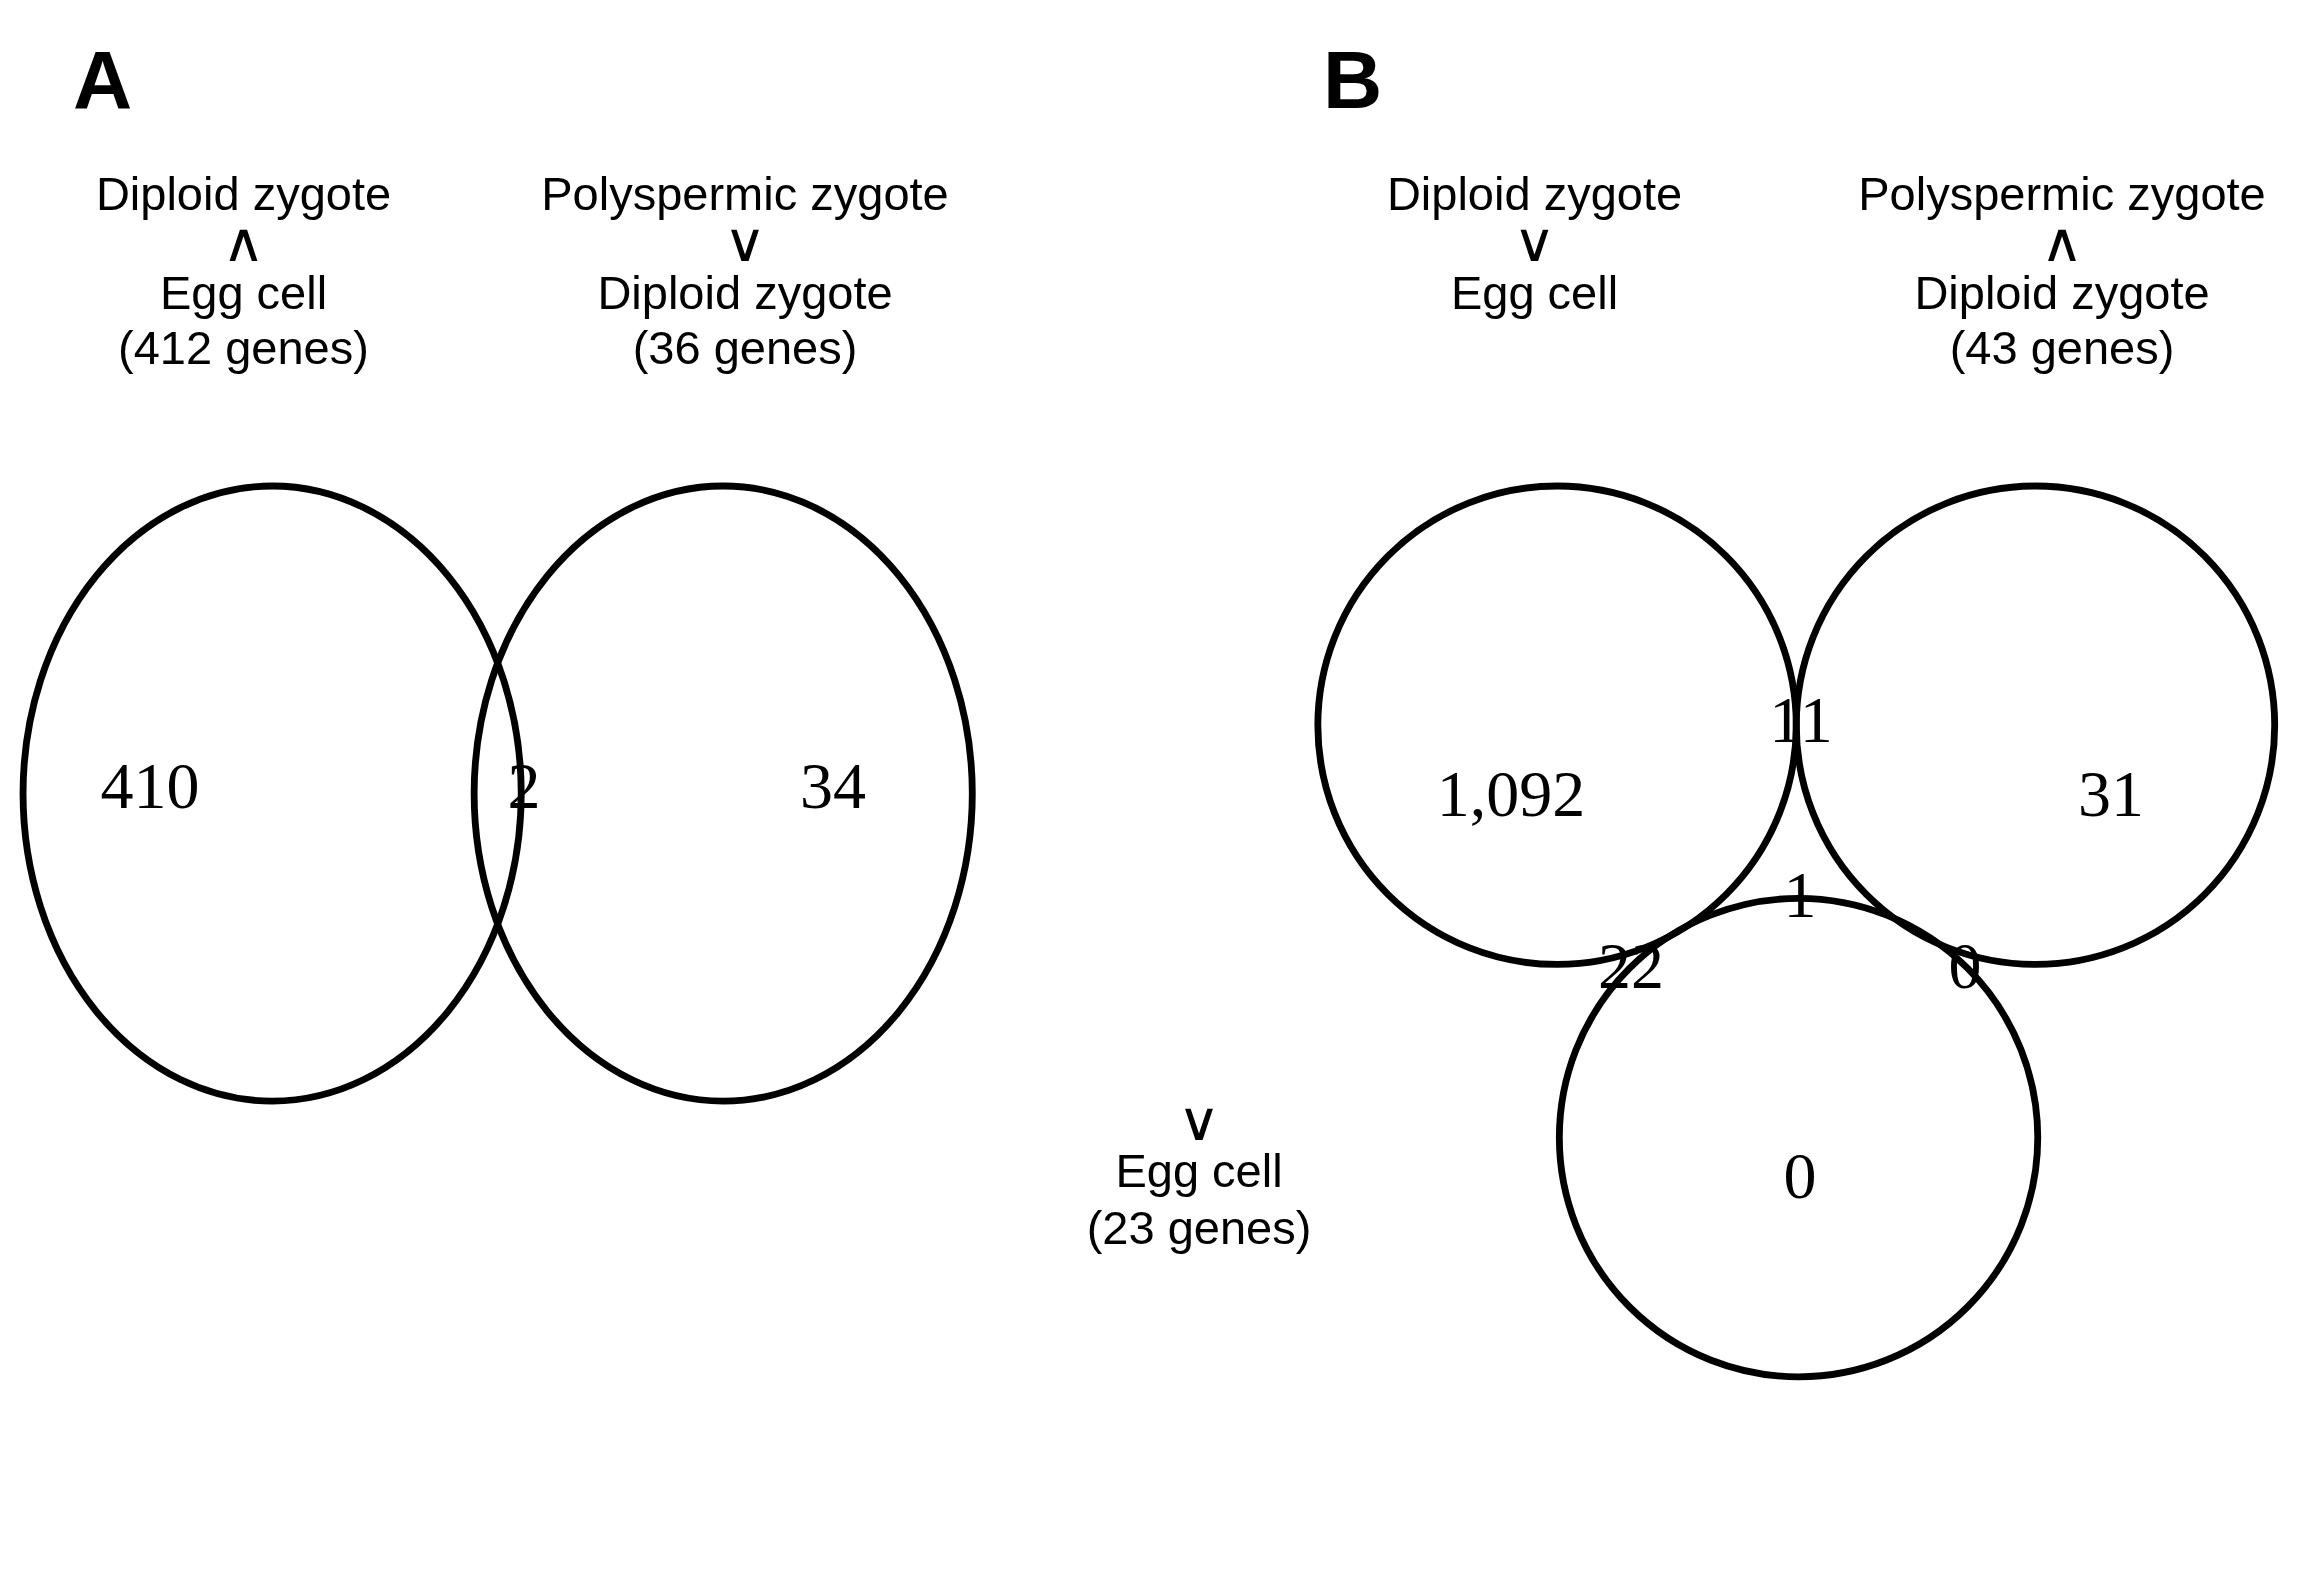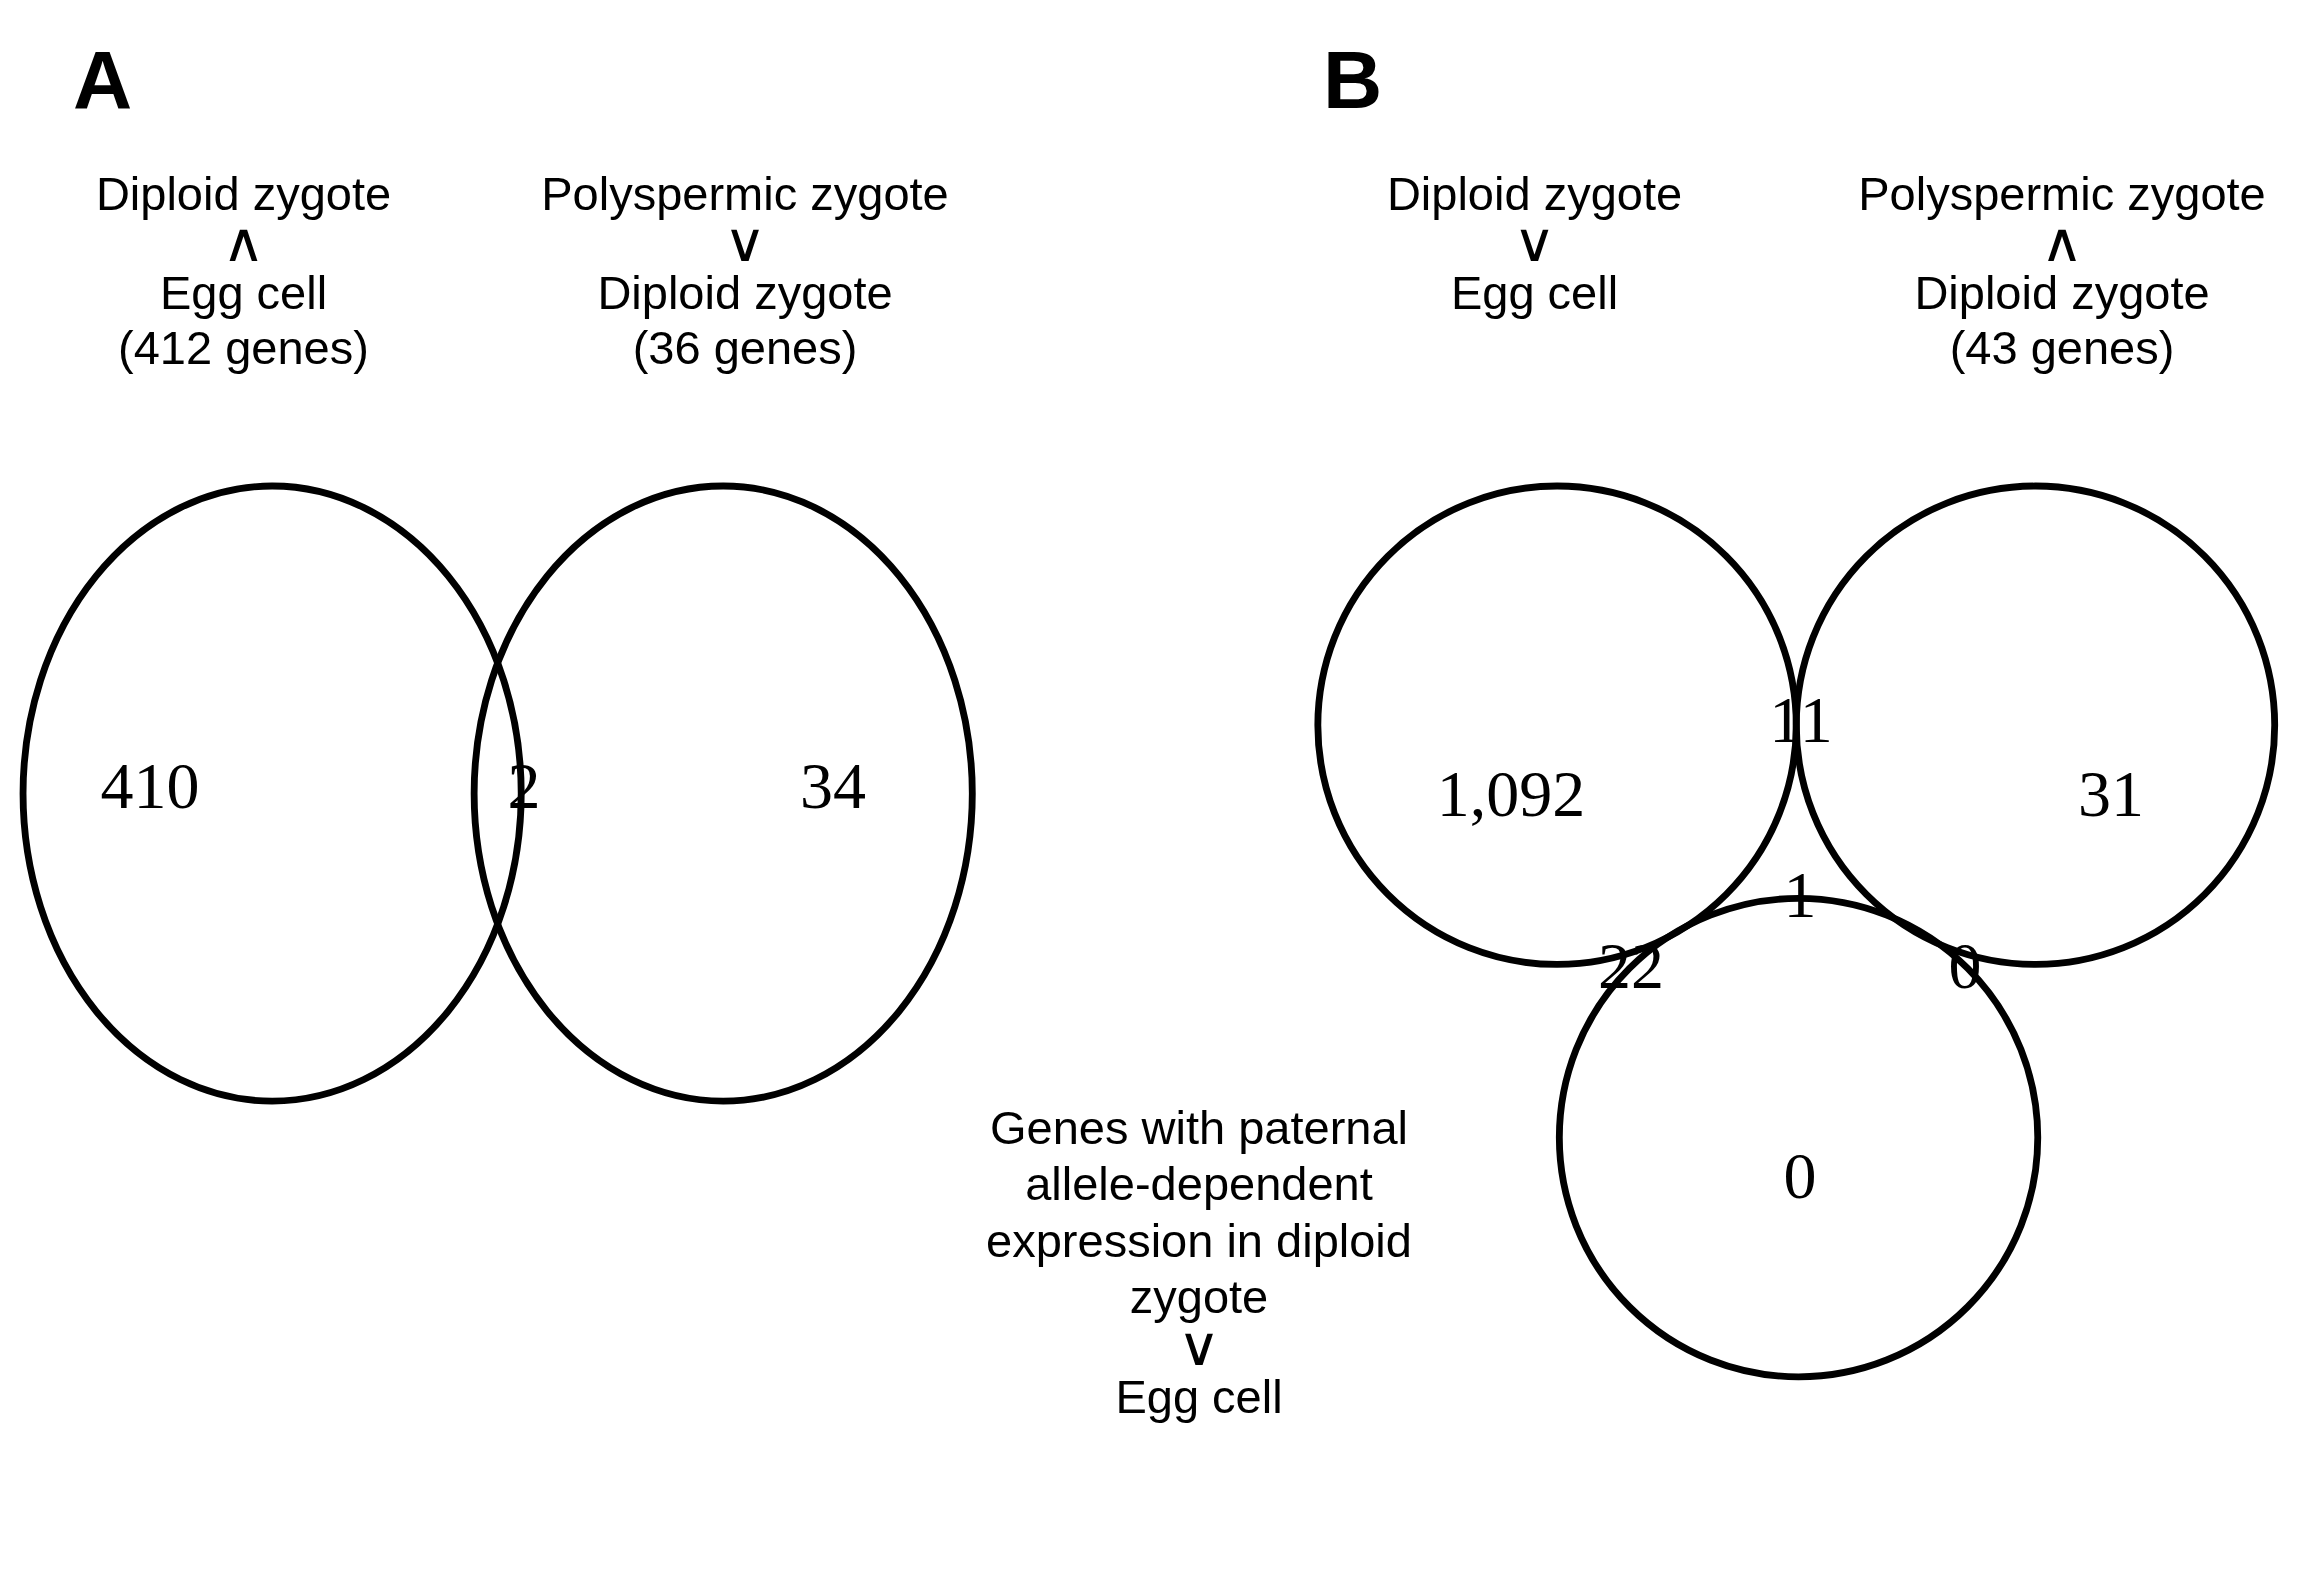--- a/index.html
+++ b/index.html
@@ -140,19 +140,19 @@
 
   <div class="count" style="left:1511px; top:794px;">1,092</div>
   <div class="count" style="left:1801px; top:720px;">11</div>
   <div class="count" style="left:2111px; top:794px;">31</div>
   <div class="count" style="left:1631px; top:966px;">22</div>
   <div class="count" style="left:1800px; top:895px;">1</div>
   <div class="count" style="left:1965px; top:966px;">0</div>
   <div class="count" style="left:1800px; top:1176px;">0</div>
 
   <div id="bottom-caption">
-    <span class="cmp-wrap">Genes with paternal allele-dependent expression in diploid zygote</span>
     <span class="cmp-op">∨</span>
     <span class="cmp-line">Egg cell</span>
+    <span class="cmp-line">(23 genes)</span>
   </div>
 
 </div>
 
 
 </body></html>

